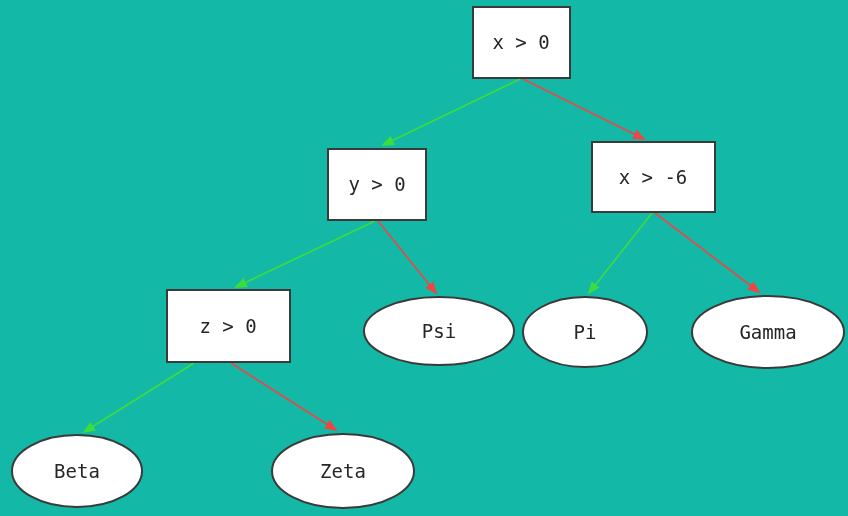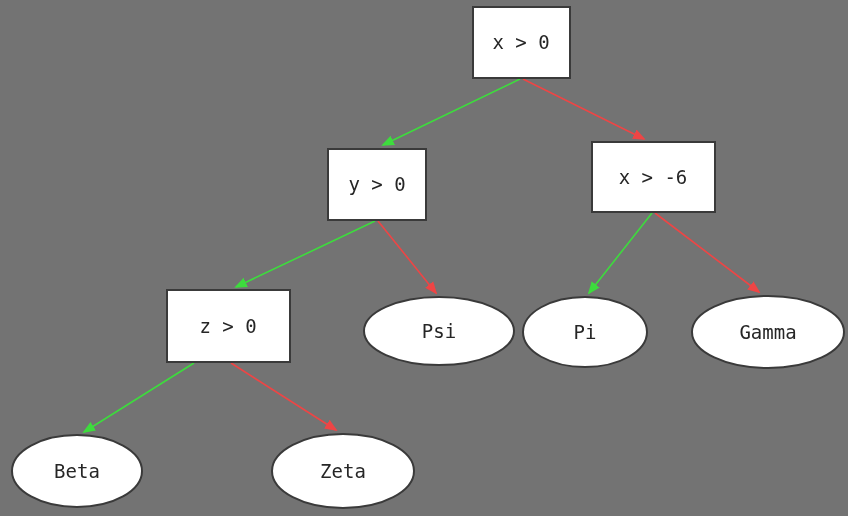--- a/index.html
+++ b/index.html
@@ -4,21 +4,21 @@
 <style>
   html, body {
     margin: 0;
     padding: 0;
     background: #ffffff;
   }
   .canvas-wrap {
     position: relative;
     width: 848px;
     height: 516px;
-    background: #737373;
+    background: #14b8a6;
     overflow: hidden;
   }
   svg text {
     font-family: "DejaVu Sans Mono", monospace;
     font-size: 19px;
     fill: #262626;
     text-anchor: middle;
   }
   svg .node-shape {
     fill: #ffffff;

